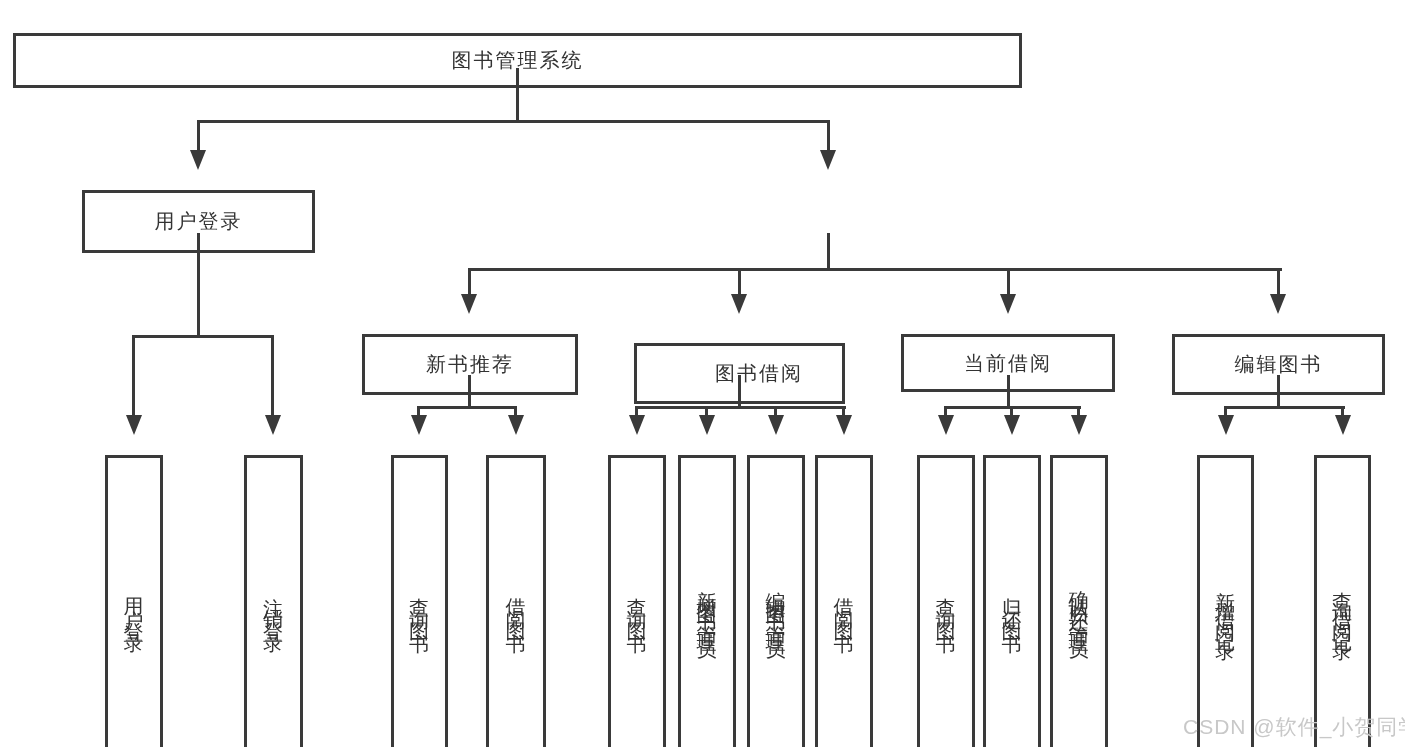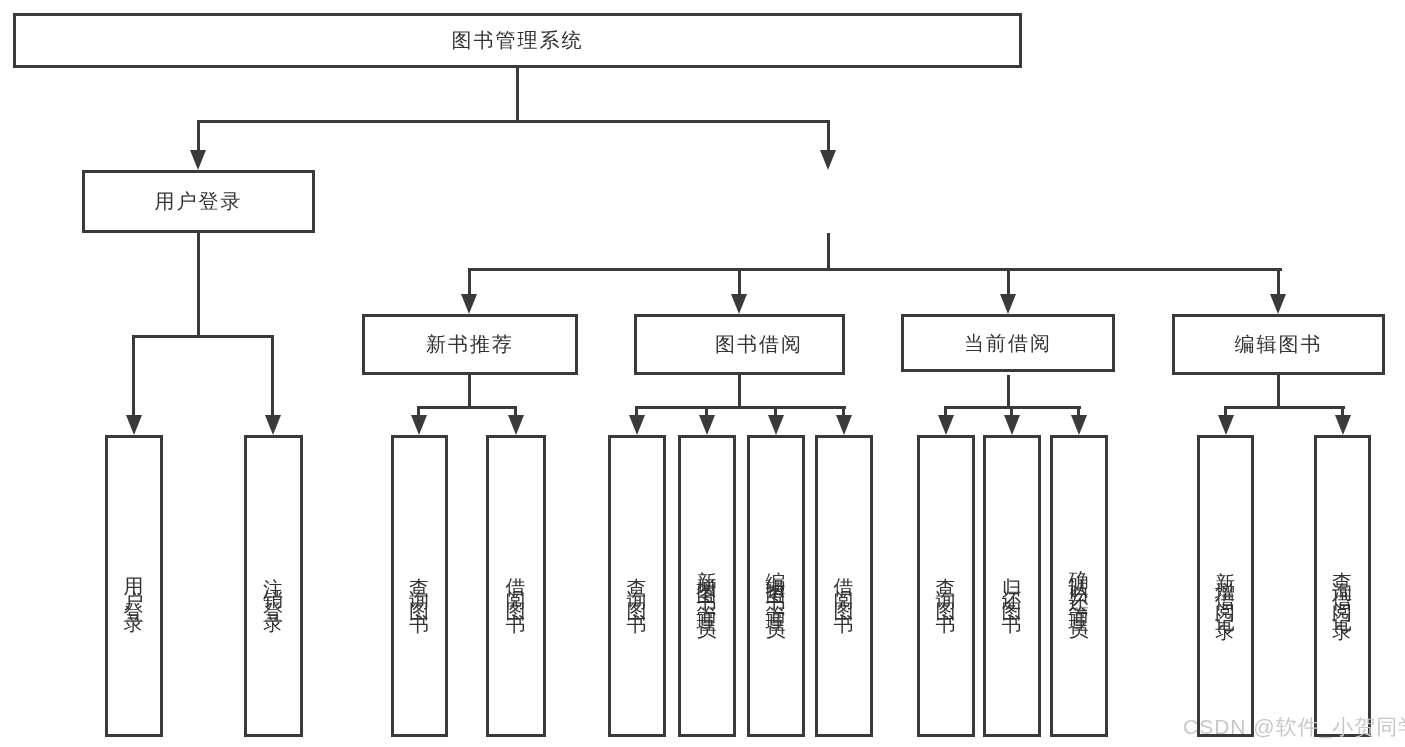--- a/index.html
+++ b/index.html
@@ -5,20 +5,21 @@
   html,body { margin:0; padding:0; background:#ffffff; }
   #stage {
     position:relative; width:1405px; height:747px; background:#ffffff;
     font-family:"Liberation Sans","DejaVu Sans",sans-serif; overflow:hidden;
   }
   .box {
     position:absolute; box-sizing:border-box;
     border:3px solid #3a3a3a; background:#ffffff;
     display:flex; align-items:center; justify-content:center;
     color:#333333;
+    margin-top:20px;
   }
   .hlabel { font-size:20px; letter-spacing:2px; white-space:nowrap; }
   .vlabel {
     writing-mode:vertical-rl; text-orientation:mixed;
     font-size:20px; line-height:1; white-space:nowrap;
   }
   .ls4 { letter-spacing:12px; }
   .ls6 { letter-spacing:10px; }
   .ls9 { letter-spacing:7px; }
   .line { position:absolute; background:#3a3a3a; }
@@ -66,21 +67,21 @@
   <div class="line" style="left:1007px; top:268px; width:3px; height:28px;"></div>
   <div class="line" style="left:1277px; top:268px; width:3px; height:28px;"></div>
   <div class="arrow" style="left:461px; top:294px;"></div>
   <div class="arrow" style="left:731px; top:294px;"></div>
   <div class="arrow" style="left:1000px; top:294px;"></div>
   <div class="arrow" style="left:1270px; top:294px;"></div>
 
   <div class="box" style="left:362px; top:314px; width:216px; height:61px;">
     <span class="hlabel">新书推荐</span>
   </div>
-  <div class="box" style="left:634px; top:314px; width:211px; height:61px;padding-left:39px;">
+  <div class="box" style="left:634px; top:323px; width:211px; height:61px;padding-left:39px;">
     <span class="hlabel">图书借阅</span>
   </div>
   <div class="box" style="left:901px; top:314px; width:214px; height:58px;">
     <span class="hlabel">当前借阅</span>
   </div>
   <div class="box" style="left:1172px; top:314px; width:213px; height:61px;">
     <span class="hlabel">编辑图书</span>
   </div>
 
   <div class="line" style="left:468px; top:375px; width:3px; height:34px;"></div>

